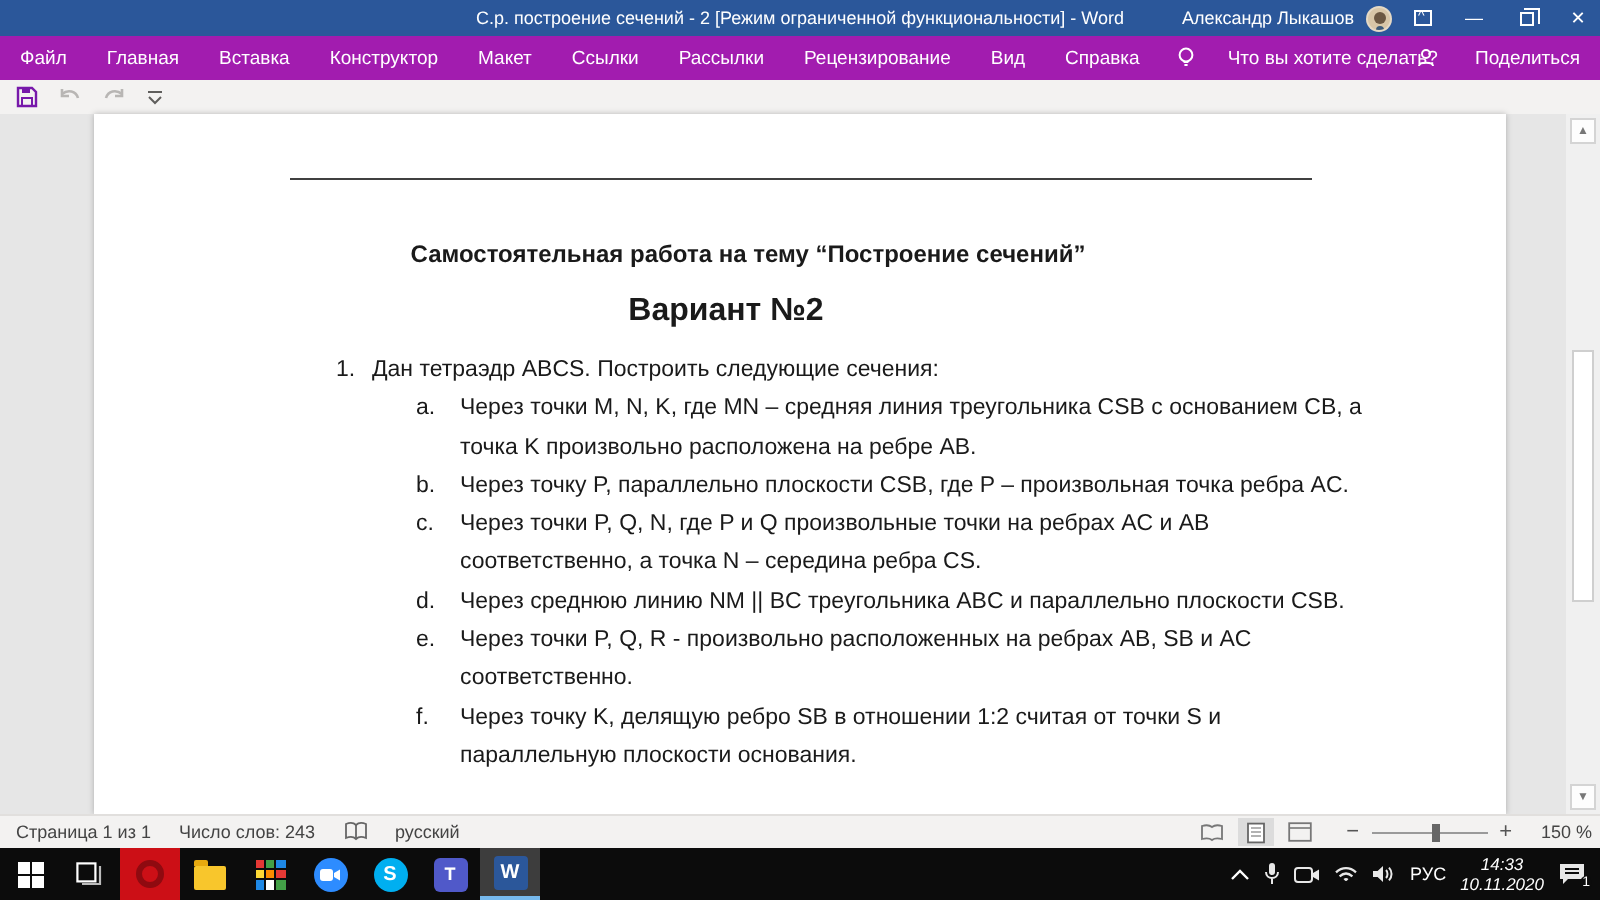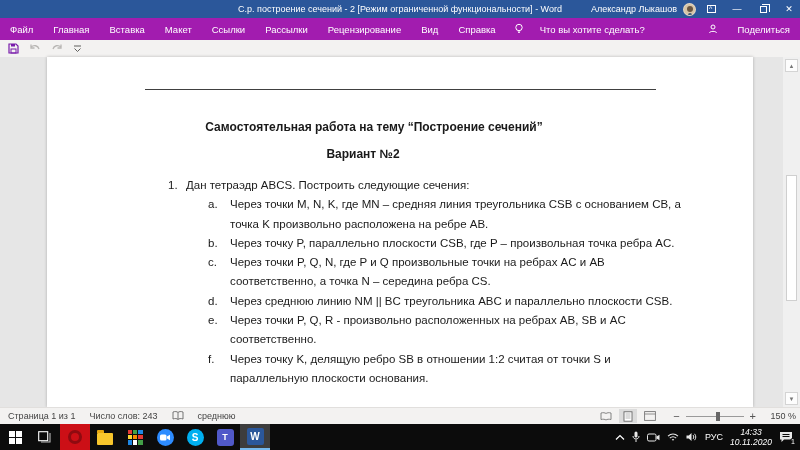--- a/index.html
+++ b/index.html
@@ -31,21 +31,21 @@
   .qat { position:absolute; left:0; top:40px; width:800px; height:17px; background:#f3f2f1;
          display:flex; align-items:center; gap:10px; padding-left:8px; }
   .qat svg { display:block; }
 
   
   .docarea { position:absolute; left:0; top:57px; width:800px; height:350px; background:#e6e6e6; }
   .page { position:absolute; left:47px; top:0; width:706px; height:350px; background:#fff;
           box-shadow:0 0 3px rgba(0,0,0,.25); color:#1a1a1a; }
   .page-rule { position:absolute; left:98px; top:32px; width:511px; border-top:1.5px solid #404040; }
   .doc-h1 { position:absolute; left:0; top:63px; width:654px; text-align:center; font-weight:bold; font-size:12px; }
-  .doc-h2 { position:absolute; left:0; top:90px; width:632px; text-align:center; font-weight:bold; font-size:12px; }
+  .doc-h2 { position:absolute; left:0; top:90px; width:632px; text-align:center; font-weight:bold; font-size:16px; }
   .doc-list { position:absolute; left:0; top:119px; width:706px; font-size:11.5px; line-height:19.3px; }
   .row { display:flex; }
   .row.intro { padding-left:121px; }
   .row.sub { padding-left:161px; }
   .cell-num { width:18px; flex:none; }
   .cell-letter { width:22px; flex:none; }
   .cell-text { width:458px; }
 
   
   .vscroll { position:absolute; right:0; top:0; width:17px; height:350px; background:#f0f0f0; }
@@ -105,20 +105,21 @@
         <span class="restore-glyph"></span>
       </span>
     <span class="win-btn">✕</span>
   </div>
 </div>
 
 <div class="ribbon">
   <span class="ribbon-tab">Файл</span>
   <span class="ribbon-tab">Главная</span>
   <span class="ribbon-tab">Вставка</span>
+  <span class="ribbon-tab">Конструктор</span>
   <span class="ribbon-tab">Макет</span>
   <span class="ribbon-tab">Ссылки</span>
   <span class="ribbon-tab">Рассылки</span>
   <span class="ribbon-tab">Рецензирование</span>
   <span class="ribbon-tab">Вид</span>
   <span class="ribbon-tab">Справка</span>
   <span class="tellme">
     <svg width="10" height="12" viewBox="0 0 10 12">
         <circle cx="5" cy="4.5" r="3.2" fill="none" stroke="#fff" stroke-width="1"></circle>
         <path d="M3.8 8 L6.2 8 M4.2 9.5 L5.8 9.5" stroke="#fff" stroke-width="1"></path>
@@ -198,21 +199,21 @@
 </div>
 
 <div class="statusbar">
   <div class="sb-left">
     <span>Страница 1 из 1</span>
     <span>Число слов: 243</span>
     <svg width="12" height="10" viewBox="0 0 12 10">
         <path d="M1 1 C3 0.2 5 0.5 6 1.5 C7 0.5 9 0.2 11 1 V8 C9 7.2 7 7.5 6 8.5 C5 7.5 3 7.2 1 8 Z" fill="none" stroke="#666" stroke-width="0.9"></path>
         <path d="M6 1.5 V8.5" stroke="#666" stroke-width="0.9"></path>
       </svg>
-    <span>среднюю</span>
+    <span>русский</span>
   </div>
   <div class="sb-right">
     <span class="viewicons">
       <span class="viewicon">
           <svg width="12" height="9" viewBox="0 0 12 9">
             <path d="M1 1 C3 0.4 5 0.7 6 1.5 C7 0.7 9 0.4 11 1 V7.5 C9 7 7 7.2 6 8 C5 7.2 3 7 1 7.5 Z" fill="none" stroke="#777" stroke-width="0.9"></path>
           </svg>
         </span>
       <span class="viewicon active">
           <svg width="10" height="11" viewBox="0 0 10 11">

